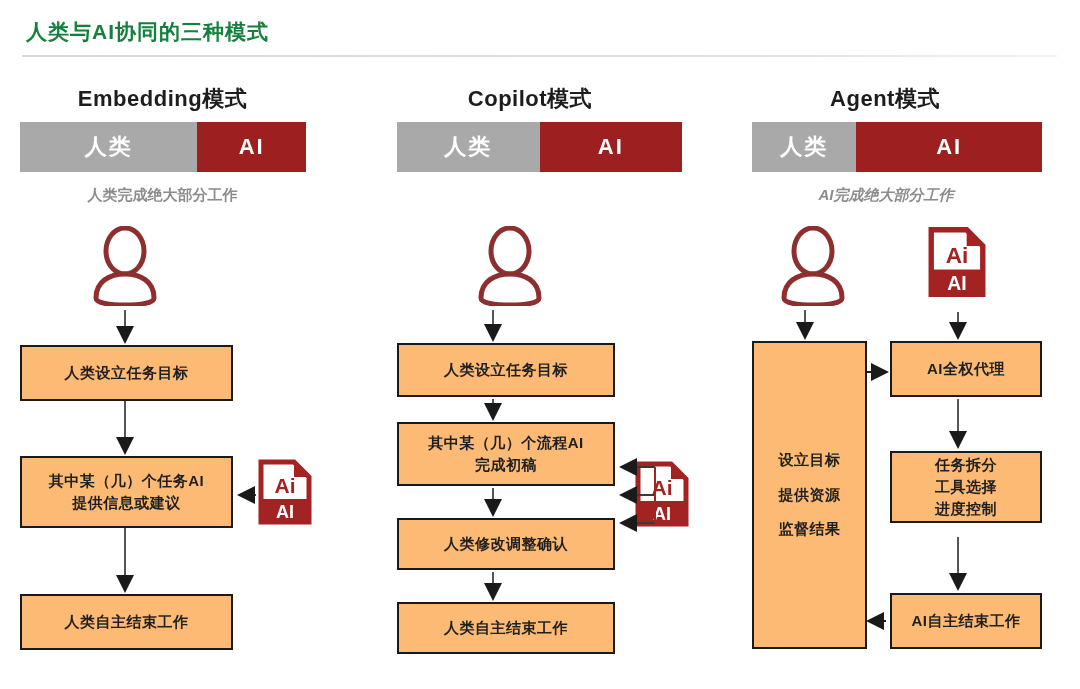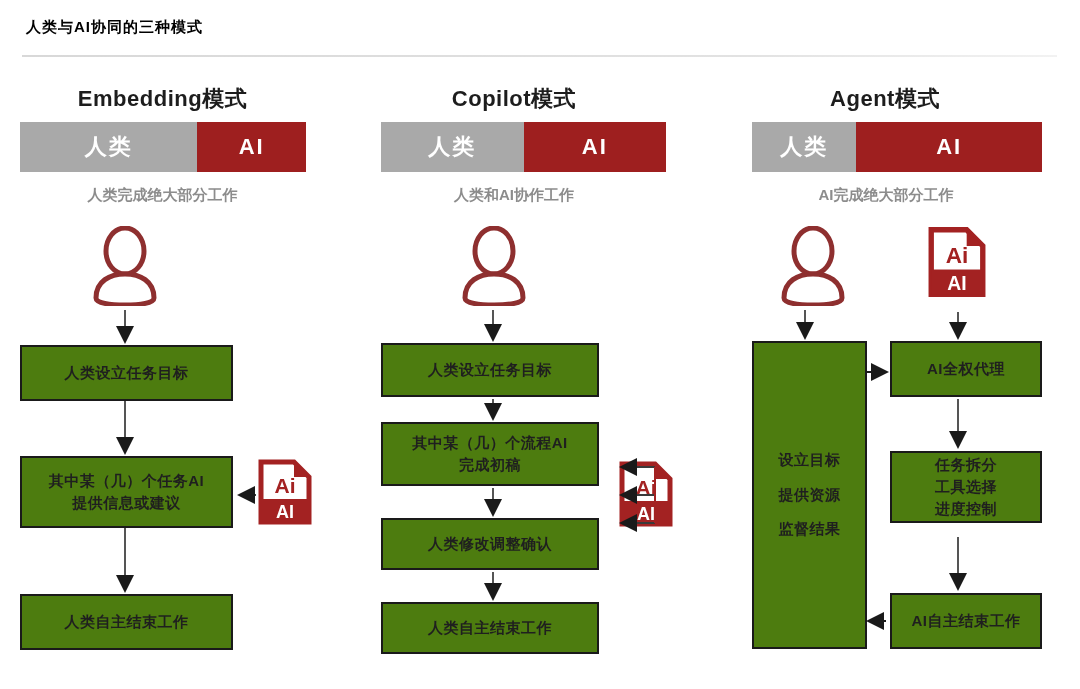--- a/index.html
+++ b/index.html
@@ -6,32 +6,32 @@
   body{
     width:1080px;height:689px;background:#ffffff;
     font-family:"Liberation Sans","DejaVu Sans",sans-serif;
     position:relative;overflow:hidden;
   }
   .page{position:absolute;left:0;top:0;width:1080px;height:689px;}
 
   
   .page-title{
     position:absolute;left:26px;top:18px;
-    font-size:15px;font-weight:700;color:#000000;letter-spacing:1px;
+    font-size:21px;font-weight:700;color:#15803d;letter-spacing:1px;
     white-space:nowrap;
   }
   .title-divider{
     position:absolute;left:22px;top:55px;width:1035px;height:2px;
     background:linear-gradient(to right,#d8d8d8 0%,#e2e2e2 70%,#f2f2f2 100%);
   }
 
   
   .col{position:absolute;top:78px;width:340px;height:600px;}
   .col-1{left:0px;}
-  .col-2{left:364px;}
+  .col-2{left:380px;}
   .col-3{left:730px;}
 
   .col-title{
     position:absolute;top:6px;left:0;width:325px;text-align:center;
     font-size:22px;font-weight:700;color:#1d1d1d;letter-spacing:.5px;
     white-space:nowrap;
   }
   .col-1 .col-title{left:0;width:325px;}
   .col-2 .col-title{left:0;width:300px;}
   .col-3 .col-title{left:0;width:310px;}
@@ -48,30 +48,30 @@
     font-size:22px;font-weight:700;color:#ffffff;letter-spacing:2px;
   }
   .bar-seg.human{background:#a9a9a9;}
   .bar-seg.ai{background:#9e1f1f;}
 
   .col-caption{
     position:absolute;top:108px;left:0;width:325px;text-align:center;
     font-size:15px;font-weight:700;color:#8c8c8c;white-space:nowrap;
   }
   .col-2 .col-caption{width:300px;}
-  .col-3 .col-caption{width:312px;}
+  .col-3 .col-caption{width:312px;font-style:italic;}
 
   
   .person{position:absolute;}
   .ai-file{position:absolute;}
 
   
   .node{
     position:absolute;box-sizing:border-box;
-    background:#4d7c0f;border:2px solid #1a1a1a;
+    background:#fdba74;border:2px solid #1a1a1a;
     display:flex;flex-direction:column;align-items:center;justify-content:center;
     font-size:15px;font-weight:700;color:#1f1f1f;line-height:1.45;
     text-align:center;letter-spacing:.5px;
   }
   .node .ln{display:block;white-space:nowrap;}
   .node.tall{line-height:2.3;}
 
   
   .wires{position:absolute;left:0;top:0;width:1080px;height:689px;pointer-events:none;}
 </style>
@@ -125,21 +125,20 @@
   </div>
 
   <div class="col col-2">
     <div class="col-title">Copilot模式</div>
 
     <div class="bar">
       <div class="bar-seg human" style="width:50%">人类</div>
       <div class="bar-seg ai" style="width:50%">AI</div>
     </div>
 
-    <div class="col-caption">人类和AI协作工作</div>
 
     <div class="person" style="left:95px;top:148px;">
       <svg width="70" height="80" viewBox="0 0 70 80">
         <ellipse cx="35" cy="25" rx="19" ry="23" fill="#fff" stroke="#8e2f2f" stroke-width="5"></ellipse>
         <path d="M6 72 C6 55 20 48 35 48 C50 48 64 55 64 72 C64 77 50 79 35 79 C20 79 6 77 6 72 Z" fill="#fff" stroke="#8e2f2f" stroke-width="5"></path>
       </svg>
     </div>
 
     <div class="node" style="left:17px;top:265px;width:218px;height:54px;">
       <span class="ln">人类设立任务目标</span>

